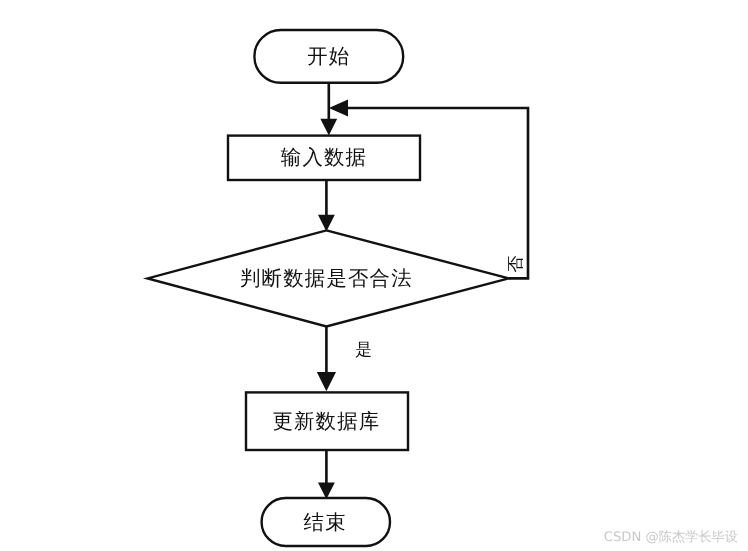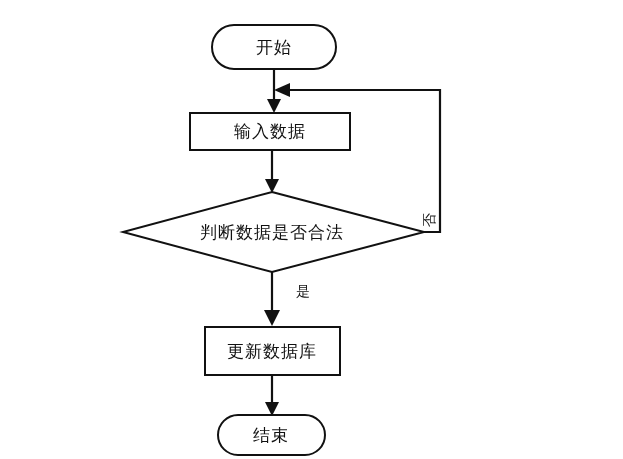--- a/index.html
+++ b/index.html
@@ -118,14 +118,15 @@
     </g>
 
     <g>
       <path class="connector" d="M 424 232 L 440 232 L 440 90 L 285 90"></path>
       <polygon class="arrowhead" points="274,90 290,83 290,97"></polygon>
       <text class="edge-label" x="430" y="220" transform="rotate(-90 430 220)">否</text>
     </g>
 
   </svg>
 
+  <div class="watermark">CSDN @陈杰学长毕设</div>
 
 </div>
 
 </body></html>

